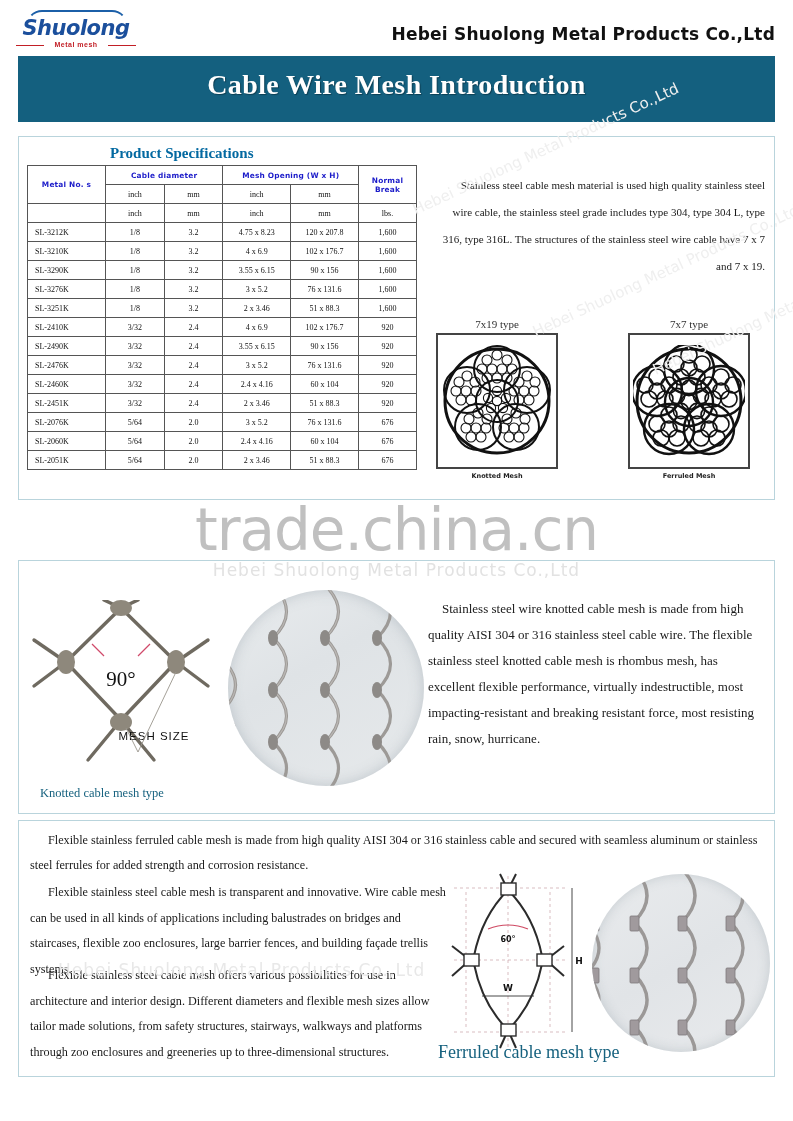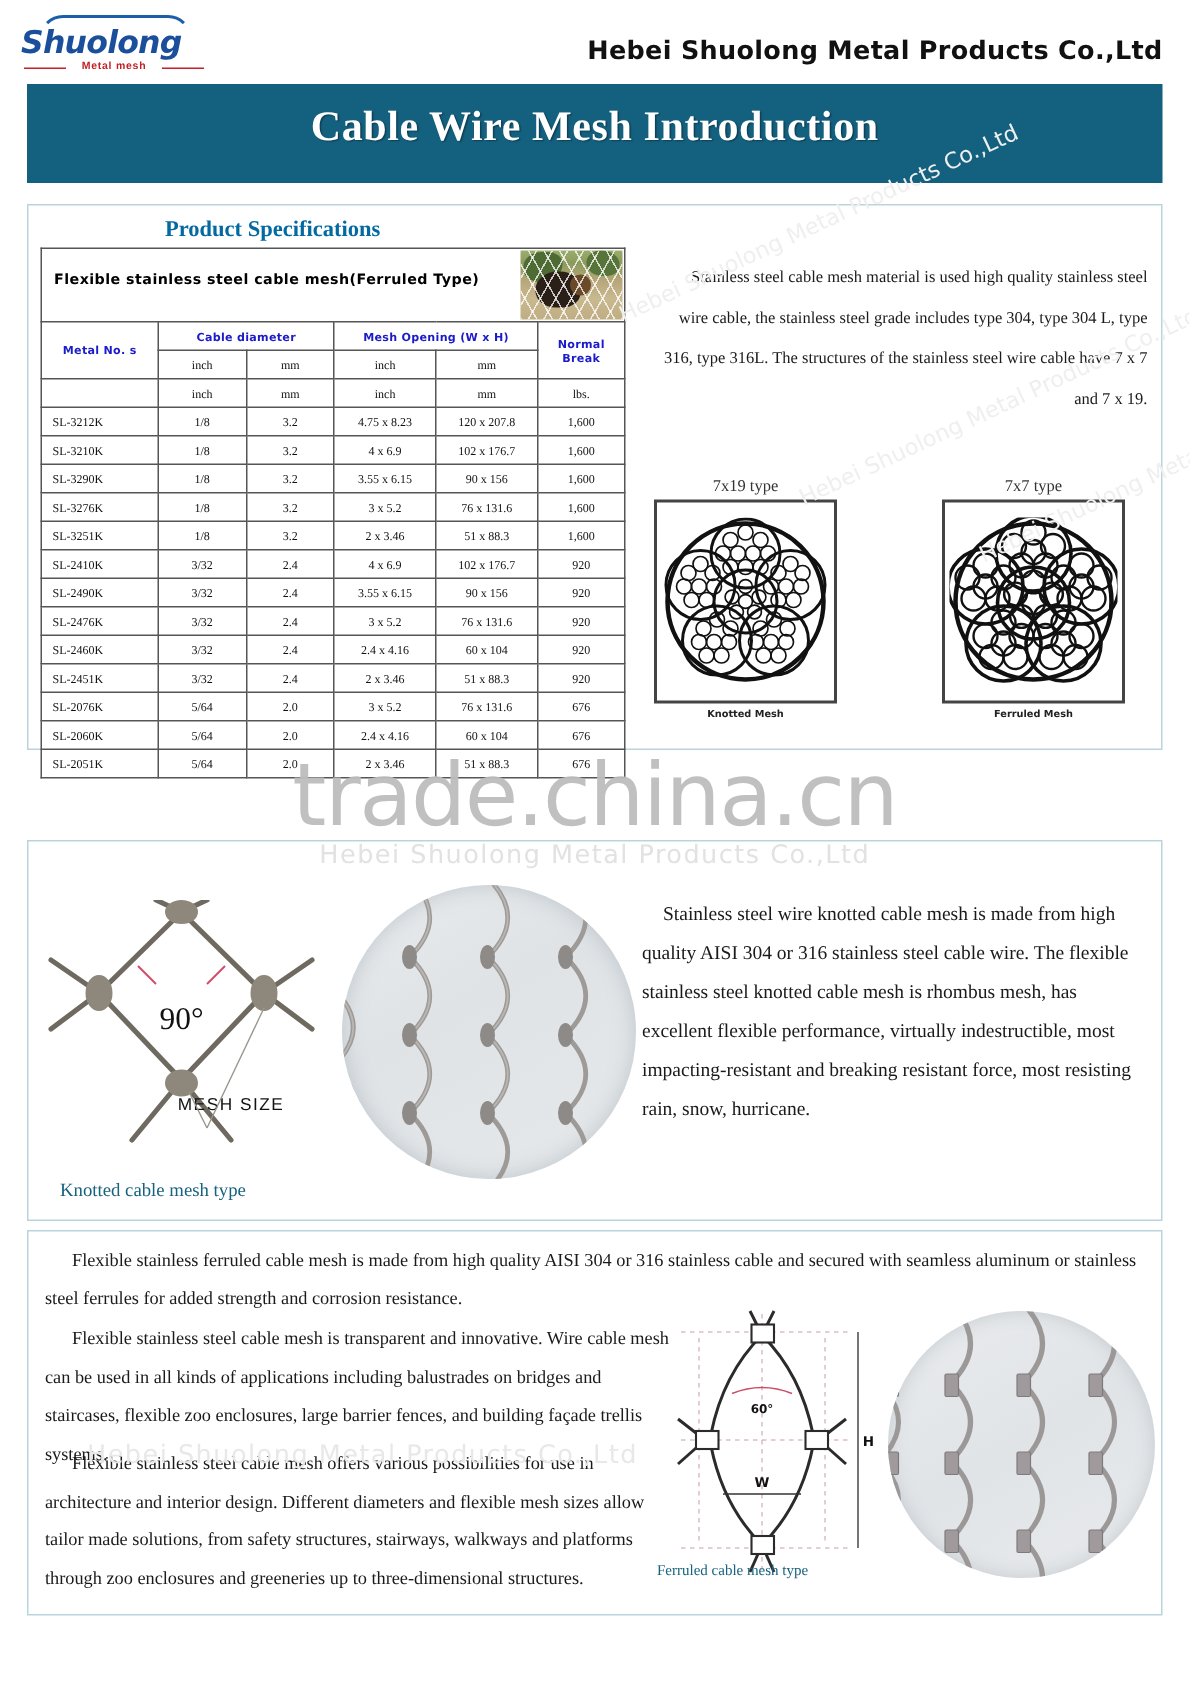--- a/index.html
+++ b/index.html
@@ -5,21 +5,21 @@
   html,body{margin:0;padding:0;background:#fff;}
   body{width:793px;height:1121px;position:relative;overflow:hidden;
        font-family:"Liberation Serif",serif;color:#1a1a1a;}
 
   
   #header{position:absolute;left:0;top:0;width:793px;height:58px;}
   #logo{position:absolute;left:12px;top:10px;width:128px;height:44px;}
   #logo .swoosh{position:absolute;left:14px;top:0;width:98px;height:14px;
       border:2px solid #1b5fa8;border-bottom:none;border-radius:50px 50px 0 0;
       border-left-color:transparent;border-right-color:transparent;}
-  #logo .word{position:absolute;left:2px;top:7px;width:124px;text-align:left;
+  #logo .word{position:absolute;left:2px;top:7px;width:124px;text-align:center;
       font-family:"DejaVu Sans",sans-serif;font-weight:bold;font-style:italic;
       font-size:21px;color:#1b4f9c;letter-spacing:-0.5px;line-height:22px;}
   #logo .sub{position:absolute;left:2px;top:31px;width:124px;text-align:center;
       font-family:Liberation Sans, sans-serif;font-weight:bold;font-size:7px;
       color:#c21f26;letter-spacing:0.5px;}
   #logo .rule{position:absolute;top:35px;height:0;border-top:1.5px solid #c21f26;}
   #logo .rule.l{left:4px;width:28px;}
   #logo .rule.r{left:96px;width:28px;}
   #company{position:absolute;right:18px;top:24px;
       font-family:"DejaVu Sans",sans-serif;font-weight:bold;font-size:17px;
@@ -126,21 +126,21 @@
       font-size:12.2px;line-height:25.5px;}
   #p-ferr2 .ind{padding-left:18px;}
   #p-ferr3{position:absolute;left:30px;top:963px;width:415px;
       font-size:12.2px;line-height:25.5px;}
   #p-ferr3 .ind{padding-left:18px;}
   #ferr-diagram{position:absolute;left:448px;top:872px;width:140px;height:180px;}
   #ferr-photo{position:absolute;left:592px;top:874px;width:178px;height:178px;
       border-radius:50%;overflow:hidden;
       background:linear-gradient(150deg,#e9ebed 0%,#e1e4e7 50%,#e8eaec 100%);
       box-shadow:inset 0 0 12px rgba(120,135,145,.3);}
-  #ferr-caption{position:absolute;left:438px;top:1042px;font-size:10px;
+  #ferr-caption{position:absolute;left:438px;top:1042px;font-size:18px;
       color:#17627f;font-family:"Liberation Serif",serif;}
 </style>
 </head>
 <body>
 
 <div id="header">
   <div id="logo">
     <div class="swoosh"></div>
     <div class="word">Shuolong</div>
     <div class="rule l"></div>
@@ -152,30 +152,20 @@
 
 <div id="banner">
   <div class="t">Cable Wire Mesh Introduction</div>
 </div>
 
 <div class="frame" id="frame1"></div>
 
 <div id="spec-title">Product Specifications</div>
 
 <div id="spec-box">
-  <div class="sheetbar">
-    <div class="lbl">Flexible stainless steel cable mesh(Ferruled Type)</div>
-    <div class="thumb">
-      <div class="foliage"></div>
-      <div class="foliage2"></div>
-      <div class="bear"></div>
-      <div class="bear2"></div>
-      <div class="net"></div>
-    </div>
-  </div>
   <table class="spec">
     <colgroup>
       <col class="c0">
         <col class="c1">
         <col class="c2">
         <col class="c3">
         <col class="c4">
         <col class="c5">
     </colgroup>
     <thead>

